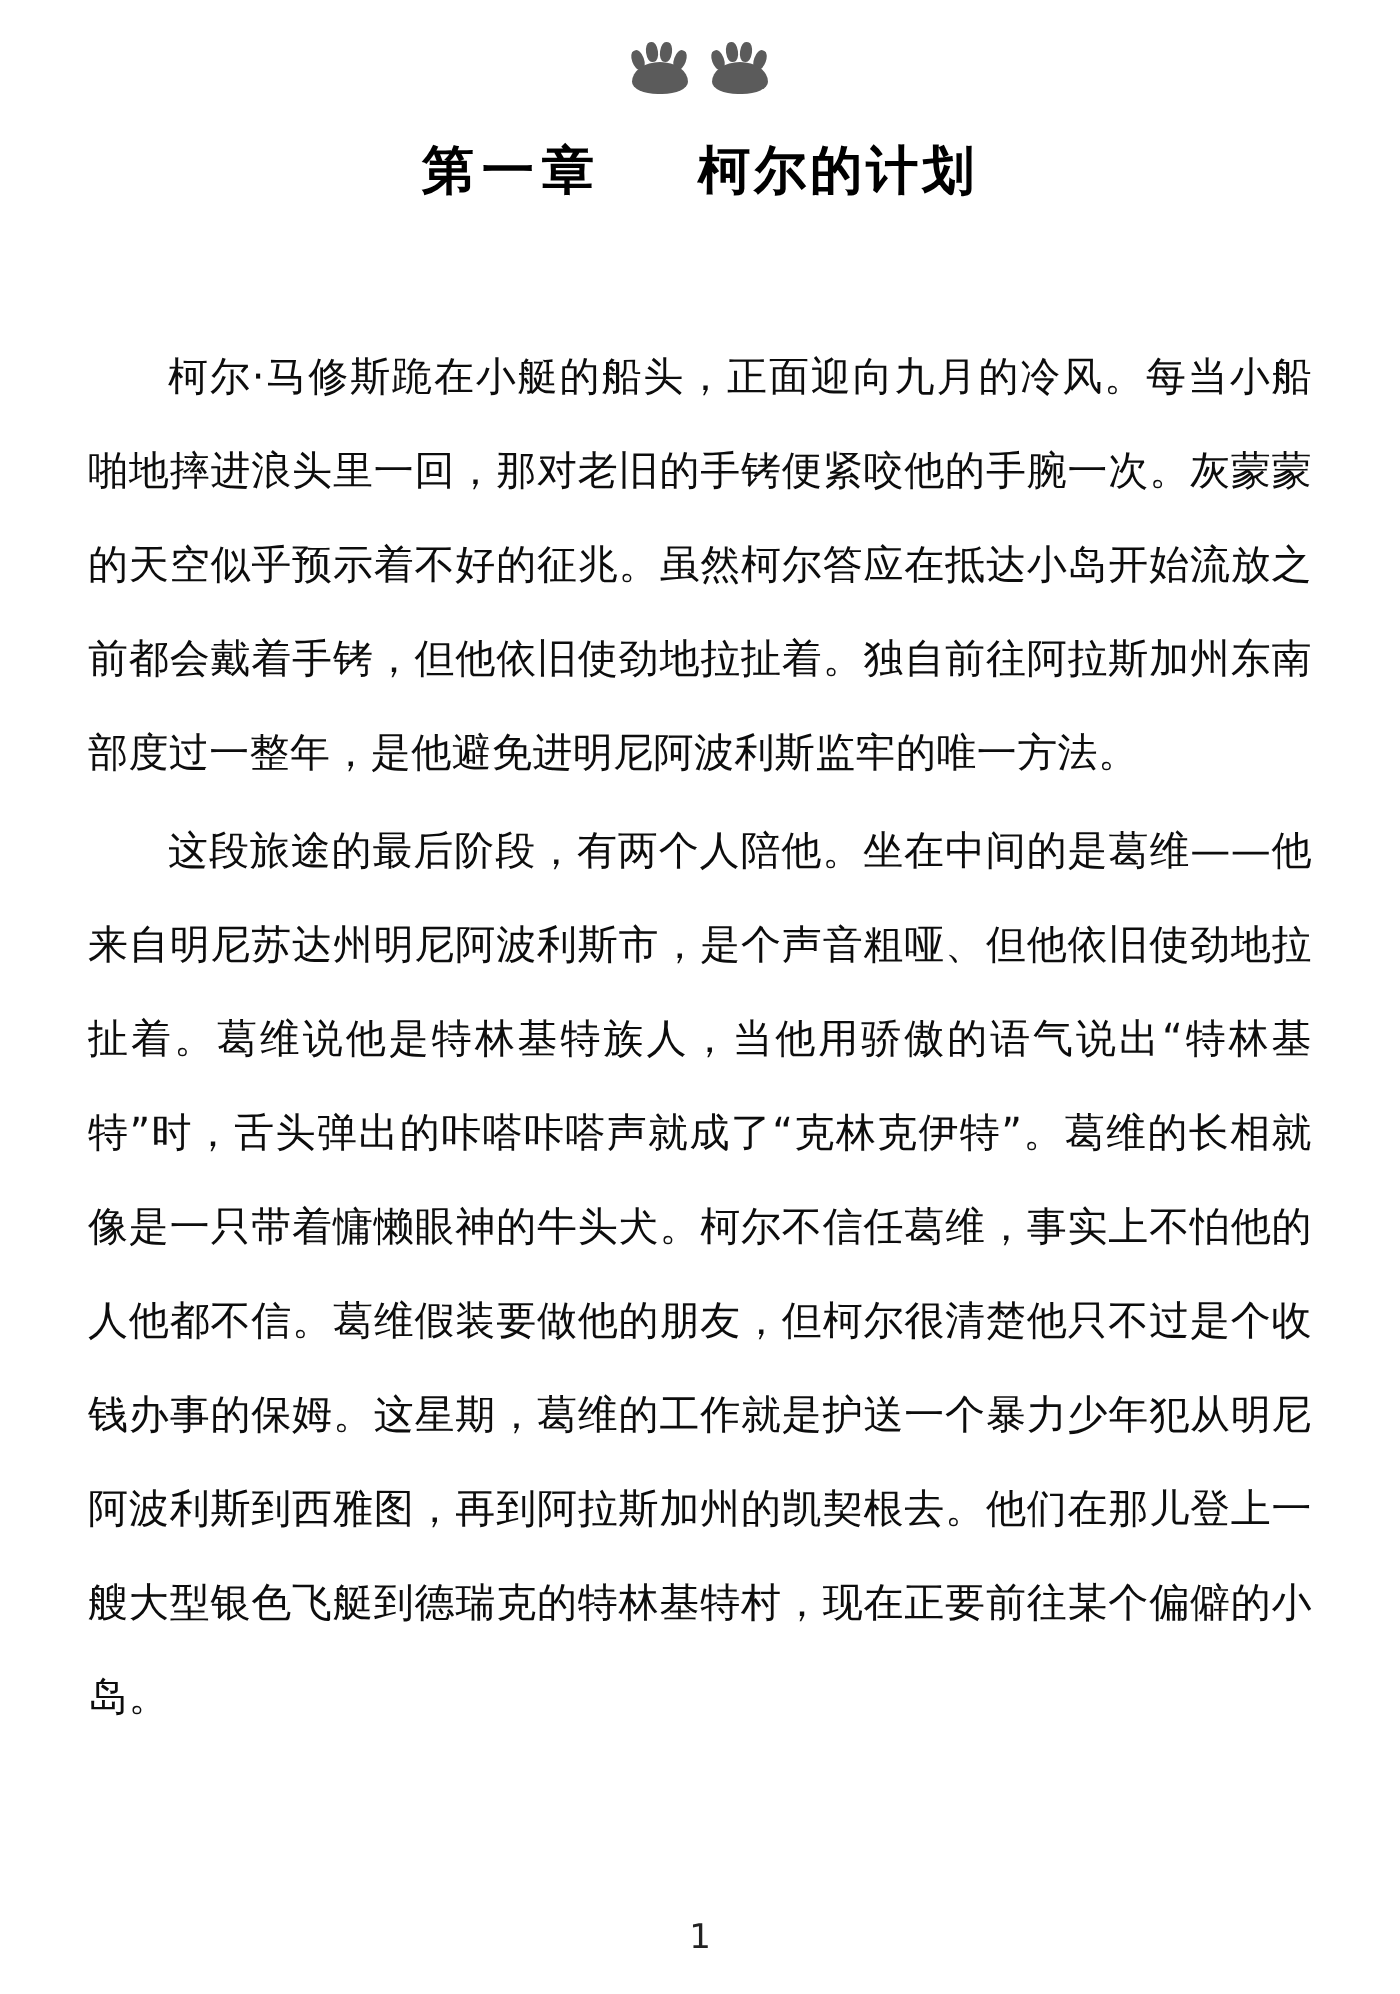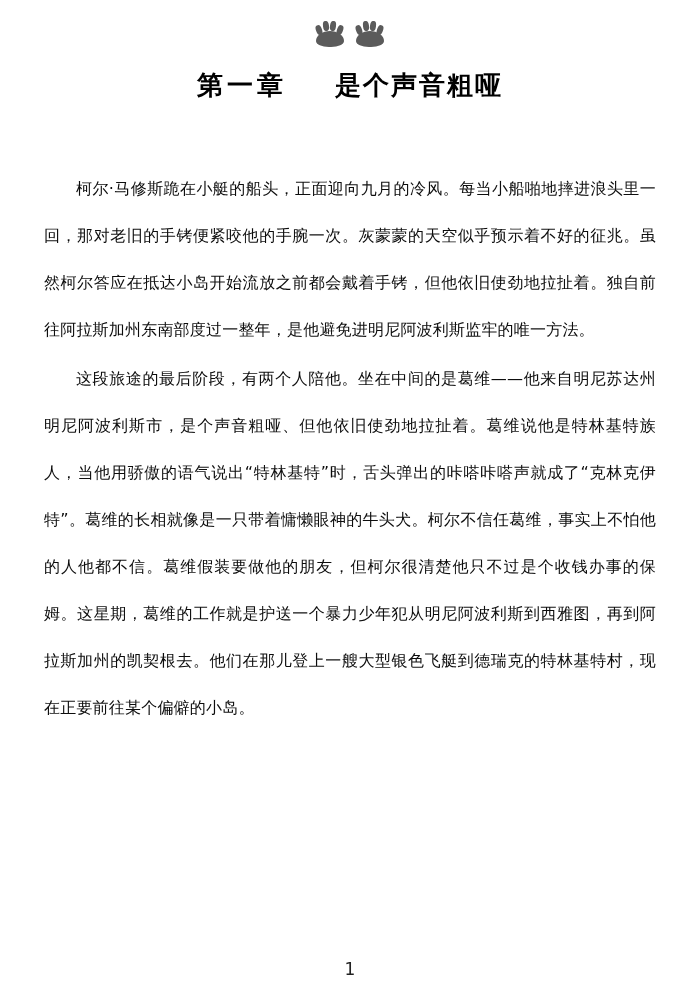--- a/index.html
+++ b/index.html
@@ -72,21 +72,21 @@
   }
   .chapter-title .sep {
     display: inline-block;
     width: 26px;
   }
   .body-text {
     margin: 0 44px;
     padding-top: 62px;
   }
   .para {
-    font-size: 16px;
+    font-size: 20px;
     line-height: 47px;
     text-align: justify;
     text-justify: inter-character;
     text-indent: 2em;
     margin: 0 0 2px 0;
     color: #0d0d0d;
     letter-spacing: 0.2px;
   }
   .page-number {
     position: absolute;
@@ -116,21 +116,21 @@
       <span class="toe t2"></span>
       <span class="toe t3"></span>
       <span class="toe t4"></span>
       <span class="pad"></span>
     </span>
   </div>
 
   <div class="chapter-title">
     <span class="num">第一章</span>
     <span class="sep"></span>
-    <span>是个声音粗哑</span>
+    <span>柯尔的计划</span>
   </div>
 
   <div class="body-text">
     <p class="para">柯尔·马修斯跪在小艇的船头，正面迎向九月的冷风。每当小船啪地摔进浪头里一回，那对老旧的手铐便紧咬他的手腕一次。灰蒙蒙的天空似乎预示着不好的征兆。虽然柯尔答应在抵达小岛开始流放之前都会戴着手铐，但他依旧使劲地拉扯着。独自前往阿拉斯加州东南部度过一整年，是他避免进明尼阿波利斯监牢的唯一方法。</p>
     <p class="para">这段旅途的最后阶段，有两个人陪他。坐在中间的是葛维——他来自明尼苏达州明尼阿波利斯市，是个声音粗哑、但他依旧使劲地拉扯着。葛维说他是特林基特族人，当他用骄傲的语气说出“特林基特”时，舌头弹出的咔嗒咔嗒声就成了“克林克伊特”。葛维的长相就像是一只带着慵懒眼神的牛头犬。柯尔不信任葛维，事实上不怕他的人他都不信。葛维假装要做他的朋友，但柯尔很清楚他只不过是个收钱办事的保姆。这星期，葛维的工作就是护送一个暴力少年犯从明尼阿波利斯到西雅图，再到阿拉斯加州的凯契根去。他们在那儿登上一艘大型银色飞艇到德瑞克的特林基特村，现在正要前往某个偏僻的小岛。</p>
   </div>
 
   <div class="page-number">1</div>
 
 </div>

